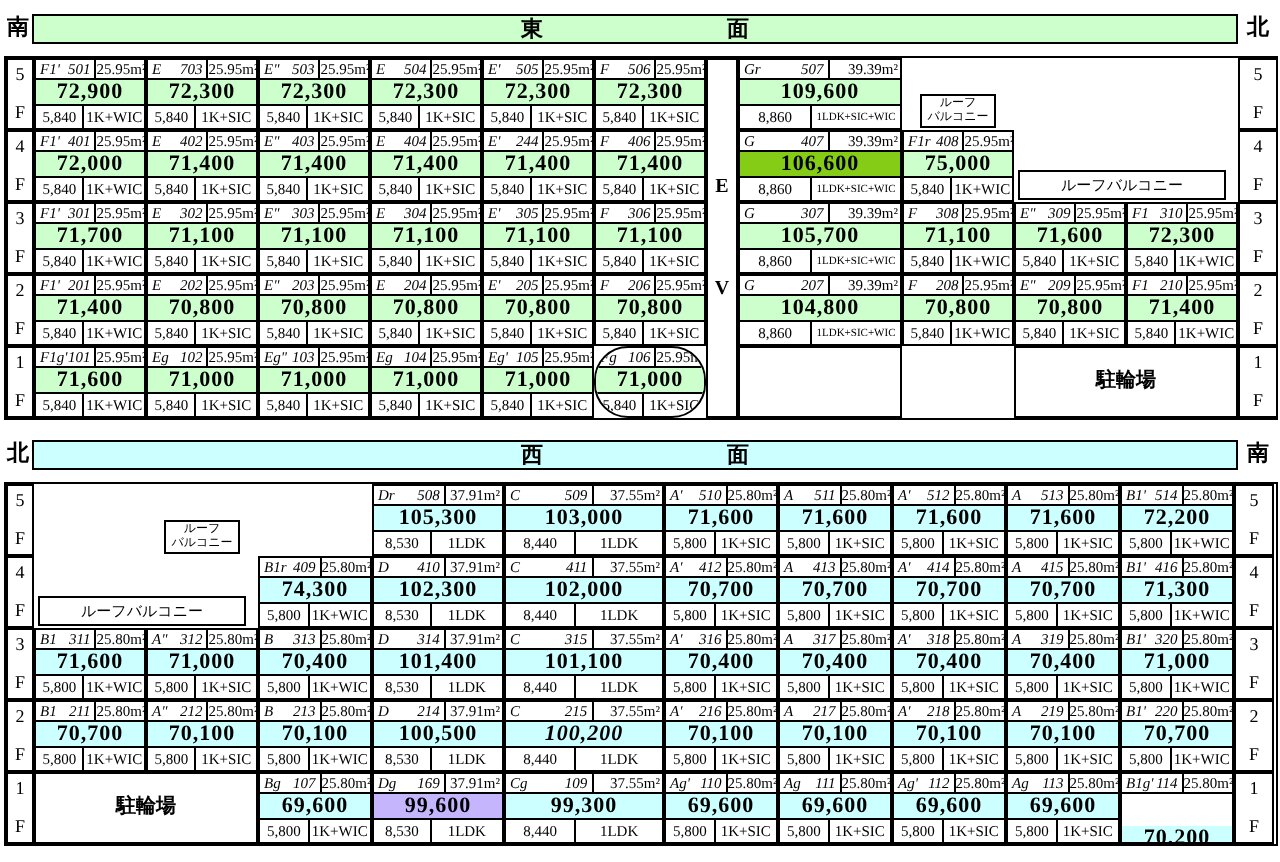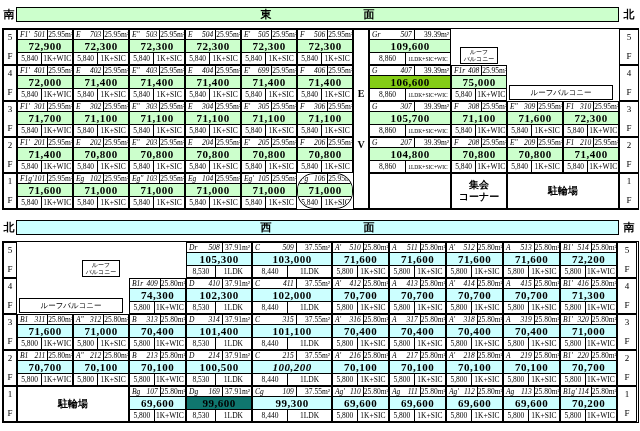--- a/index.html
+++ b/index.html
@@ -224,21 +224,21 @@
           <div class="up" style="background: rgb(204, 255, 204);">71,400</div>
           <div class="ub">
             <span class="ufee">5,840</span>
             <span class="uplan">1K+SIC</span>
           </div>
         </div>
         <div class="cell unit" style="grid-area: 2 / 6 / span 1 / span 1;">
           <div class="ut">
             <span class="ucode">
               <span>E'</span>
-              <span>699</span>
+              <span>244</span>
             </span>
             <span class="uarea">25.95m²</span>
           </div>
           <div class="up" style="background: rgb(204, 255, 204);">71,400</div>
           <div class="ub">
             <span class="ufee">5,840</span>
             <span class="uplan">1K+SIC</span>
           </div>
         </div>
         <div class="cell unit" style="grid-area: 2 / 7 / span 1 / span 1;">
@@ -670,24 +670,20 @@
           </div>
           <div class="up" style="background: rgb(204, 255, 204);">71,000</div>
           <div class="ub">
             <span class="ufee">5,840</span>
             <span class="uplan">1K+SIC</span>
           </div>
         </div>
         <div class="cell fac" style="grid-area: 5 / 9 / span 1 / span 1; gap: 44px;">
           <span>エントランス</span>
           <span>ホール</span>
-        </div>
-        <div class="cell fac" style="grid-area: 5 / 10 / span 1 / span 1;">
-          <span>集会</span>
-          <span>コーナー</span>
         </div>
         <div class="cell fac" style="grid-area: 5 / 11 / span 1 / span 2;">
           <span>駐輪場</span>
         </div>
       </div>
     </div>
     <div class="section">
       <div class="hdr">
         <span class="corner l">北</span>
         <div class="bar" style="background: rgb(204, 255, 255);">
@@ -1256,21 +1252,21 @@
           </div>
         </div>
         <div class="cell unit" style="grid-area: 5 / 5 / span 1 / span 1;">
           <div class="ut">
             <span class="ucode">
               <span>Dg</span>
               <span>169</span>
             </span>
             <span class="uarea">37.91m²</span>
           </div>
-          <div class="up" style="background: #0f766e;">99,600</div>
+          <div class="up" style="background: #c4b5fd;">99,600</div>
           <div class="ub">
             <span class="ufee">8,530</span>
             <span class="uplan">1LDK</span>
           </div>
         </div>
         <div class="cell unit" style="grid-area: 5 / 6 / span 1 / span 1;">
           <div class="ut">
             <span class="ucode">
               <span>Cg</span>
               <span>109</span>
@@ -1340,21 +1336,21 @@
           </div>
         </div>
         <div class="cell unit" style="grid-area: 5 / 11 / span 1 / span 1;">
           <div class="ut">
             <span class="ucode">
               <span>B1g'</span>
               <span>114</span>
             </span>
             <span class="uarea">25.80m²</span>
           </div>
-          <div class="up" style="background: rgb(204, 255, 255);">70,200</div>
+          <div class="up" style="background: rgb(204, 255, 255); margin-top: 16px;">70,200</div>
           <div class="ub">
             <span class="ufee">5,800</span>
             <span class="uplan">1K+WIC</span>
           </div>
         </div>
       </div>
     </div>
   </div>
 
 </body></html>

